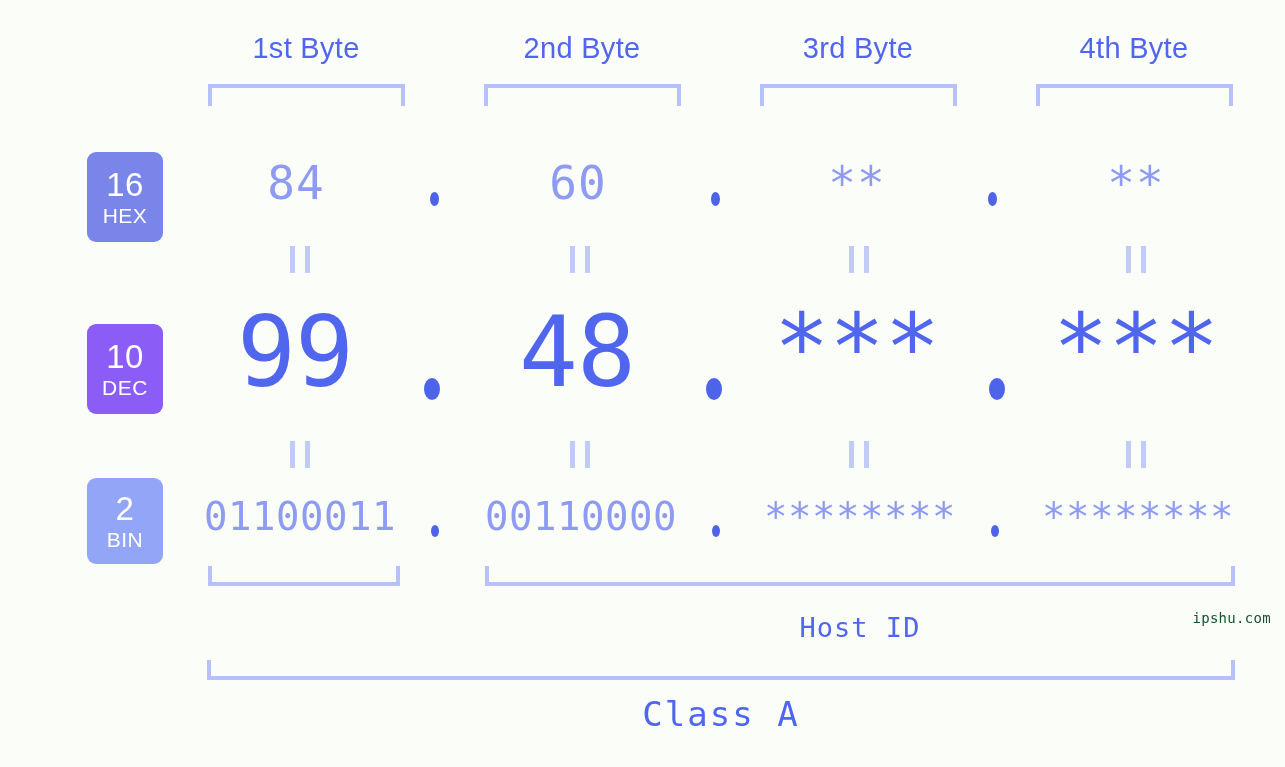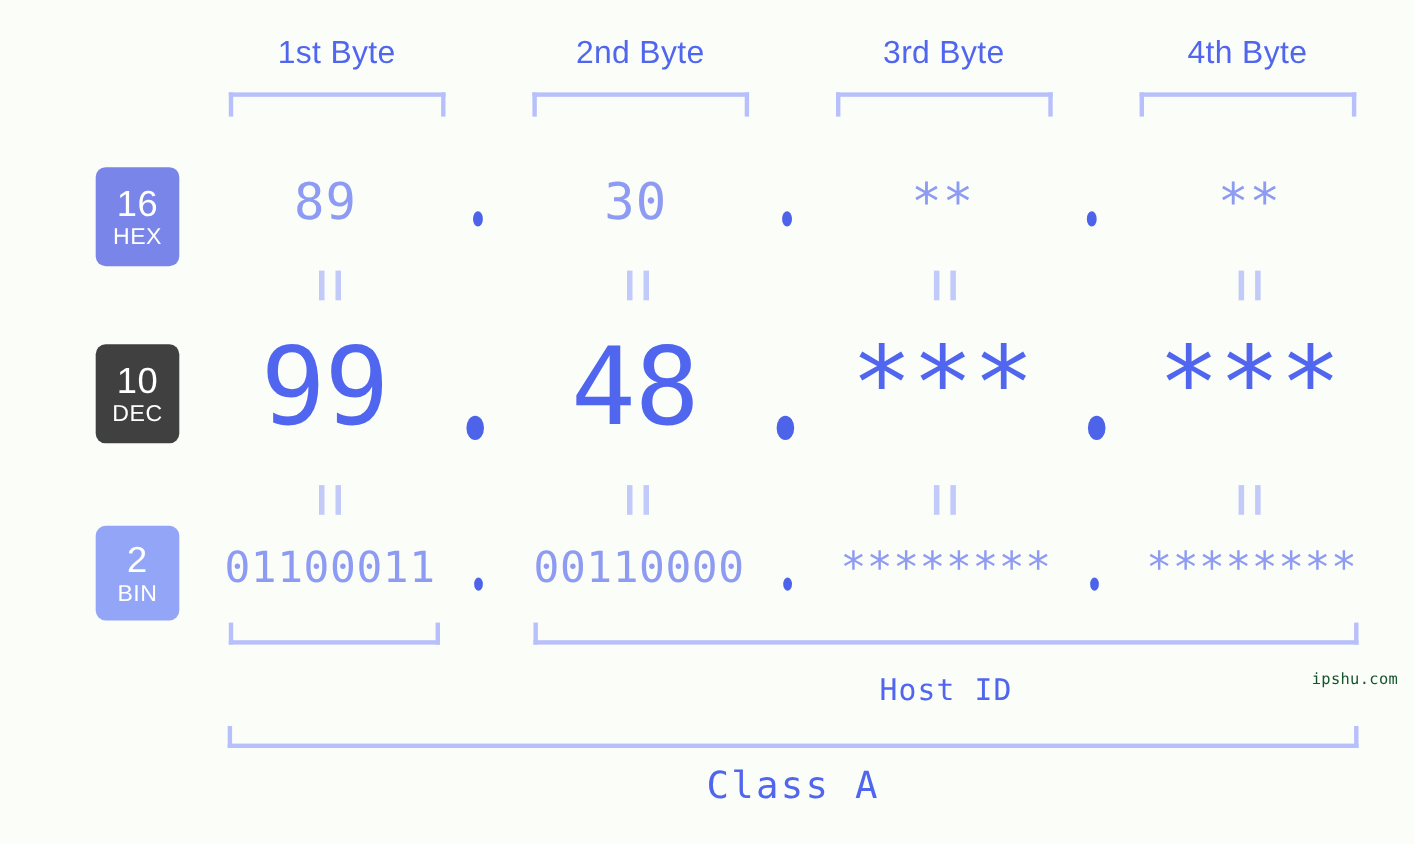--- a/index.html
+++ b/index.html
@@ -78,21 +78,21 @@
     letter-spacing: 0.5px;
   }
   .badge .badge-sub {
     font-size: 21px;
     font-weight: 400;
     margin-top: 4px;
     letter-spacing: 0.5px;
   }
 
   .badge.hex { top: 152px; height: 90px; background: #7985e8; }
-  .badge.dec { top: 313px; height: 90px; background: #404040; }
+  .badge.dec { top: 324px; height: 90px; background: #8b5cf6; }
   .badge.bin { top: 478px; height: 86px; background: #93a5f7; }
 
   
   .cell {
     position: absolute;
     width: 200px;
     text-align: center;
     white-space: nowrap;
   }
 
@@ -225,22 +225,22 @@
   <div class="badge dec">
     <span class="badge-num">10</span>
     <span class="badge-sub">DEC</span>
   </div>
   <div class="badge bin">
     <span class="badge-num">2</span>
     <span class="badge-sub">BIN</span>
   </div>
 
   <div class="row-hex">
-    <div class="cell" style="left:196px;">89</div>
-    <div class="cell" style="left:478px;">30</div>
+    <div class="cell" style="left:196px;">84</div>
+    <div class="cell" style="left:478px;">60</div>
     <div class="cell" style="left:757px;">**</div>
     <div class="cell" style="left:1036px;">**</div>
     <div class="dot" style="left:430px;"></div>
     <div class="dot" style="left:711px;"></div>
     <div class="dot" style="left:988px;"></div>
   </div>
 
   <div class="eq-mark" style="left:290px; top:246px;">
       <span></span>
       <span></span>

